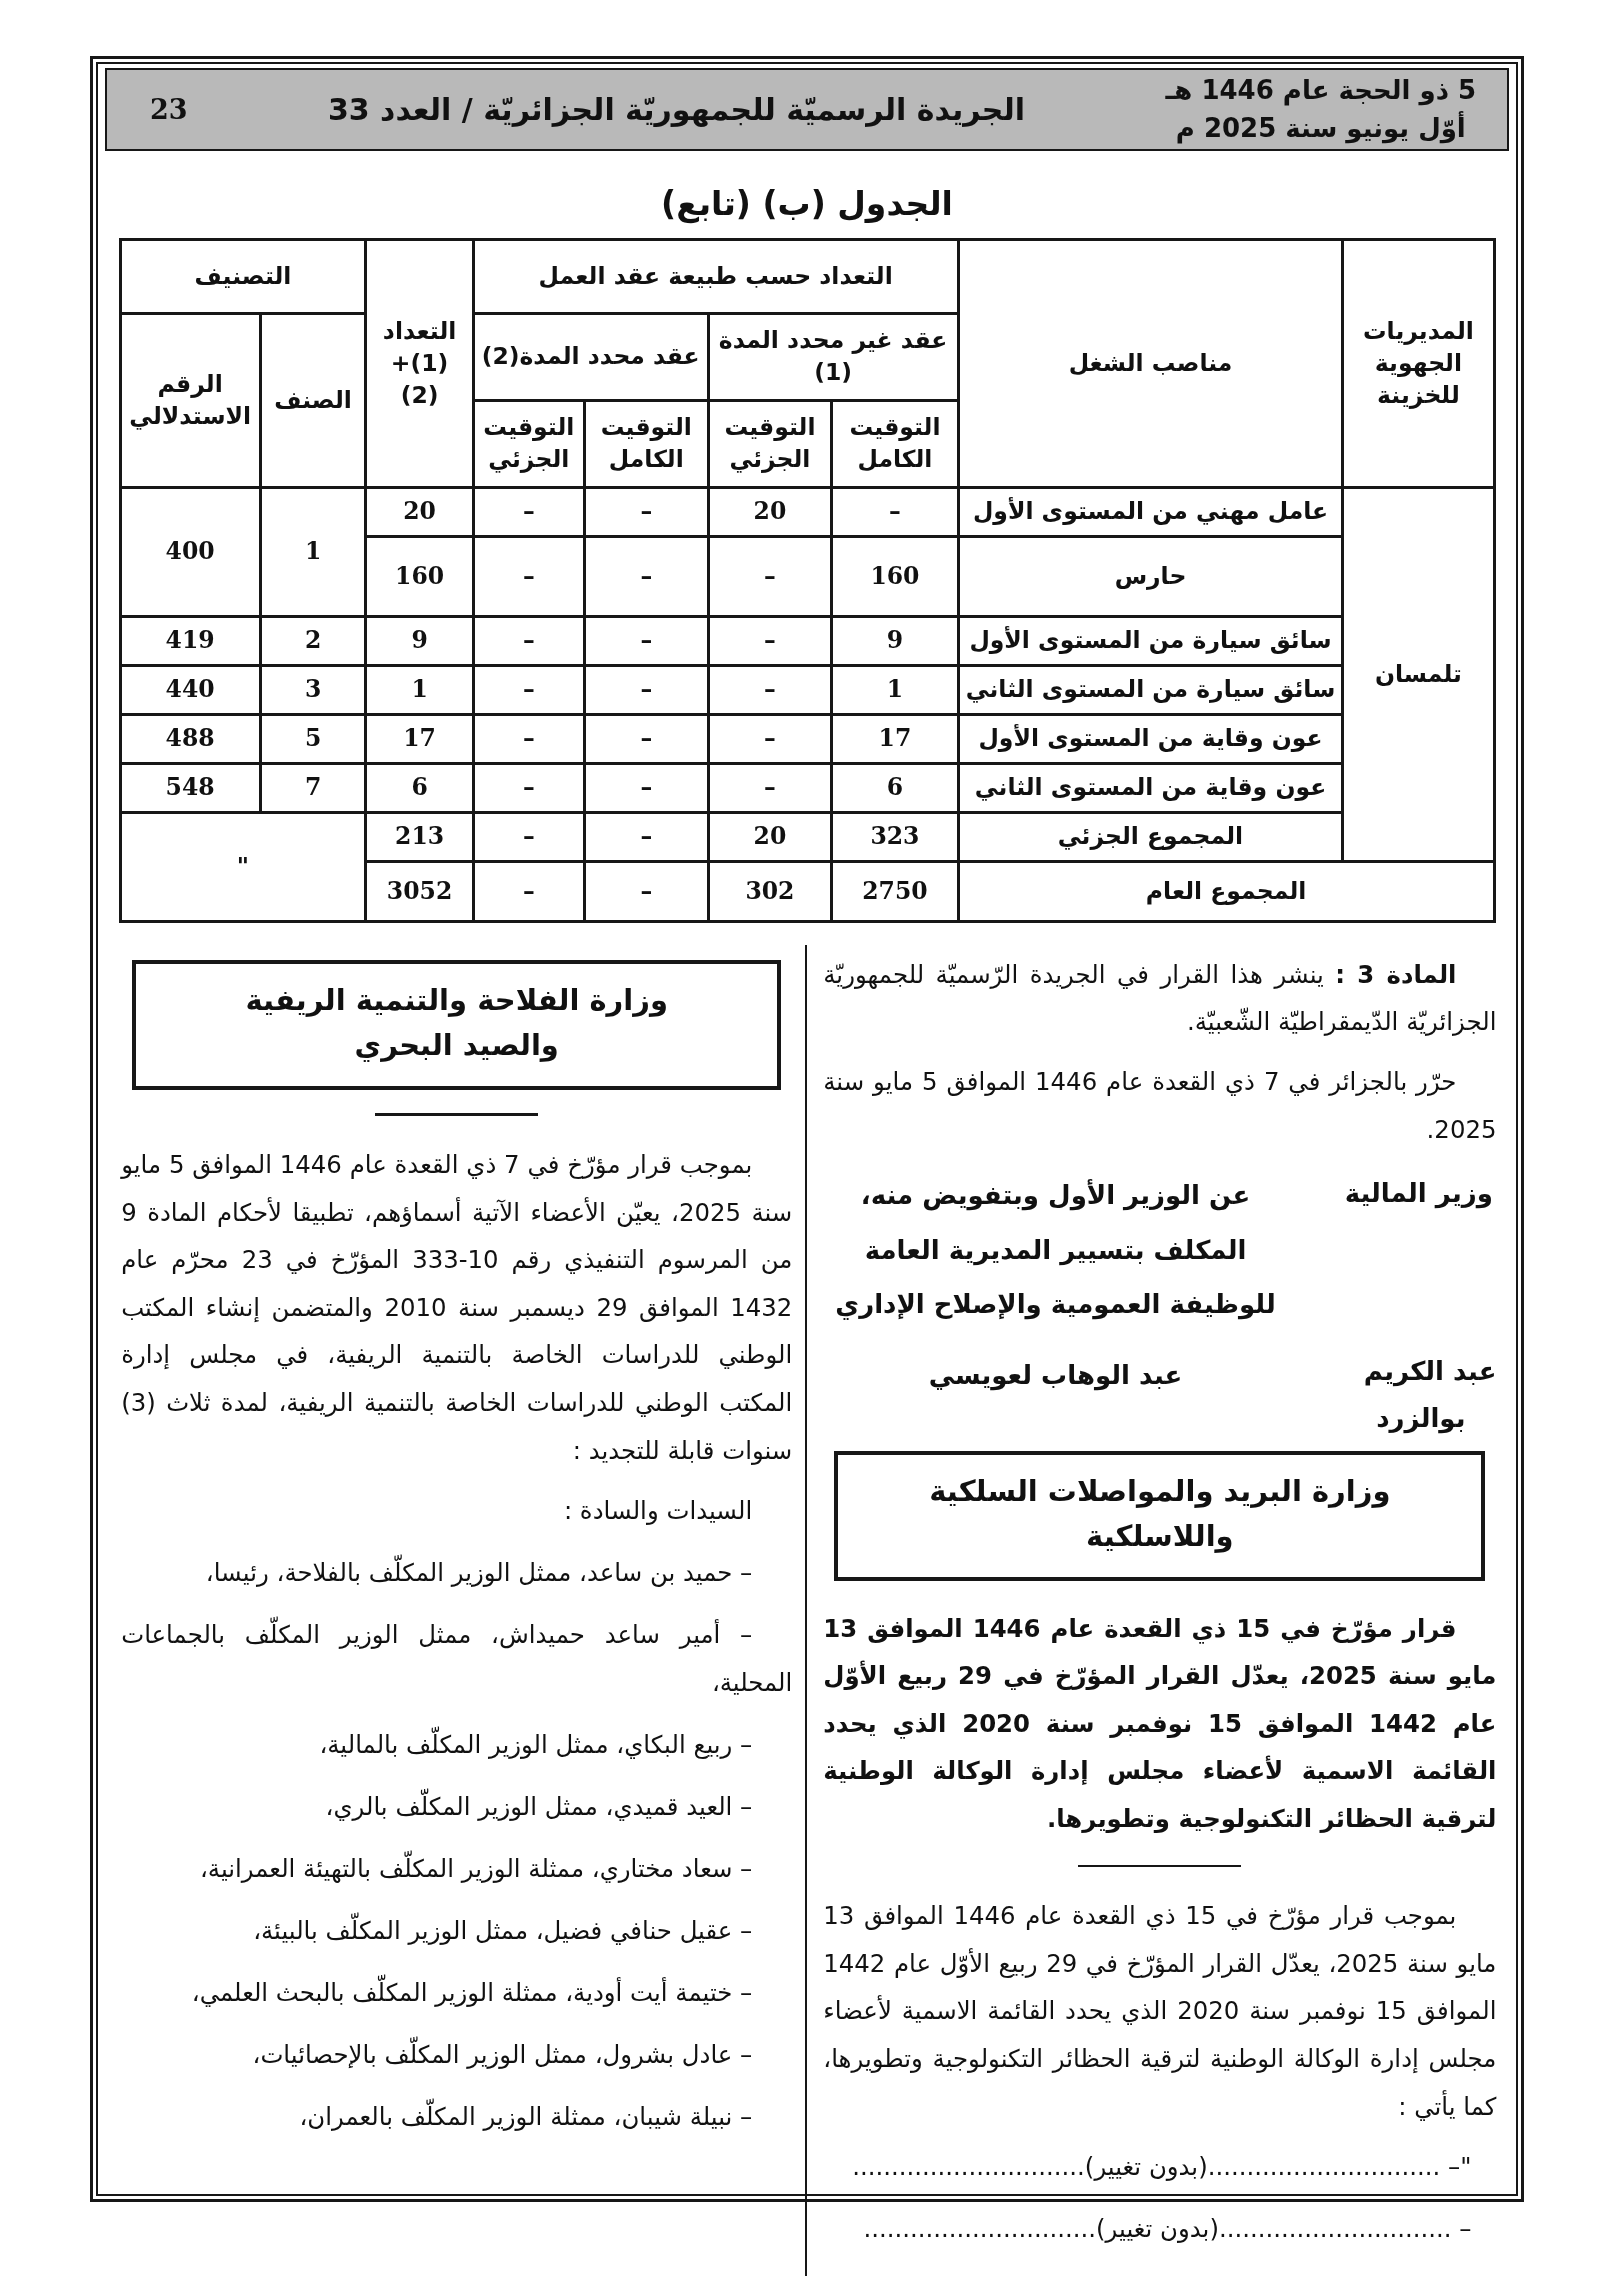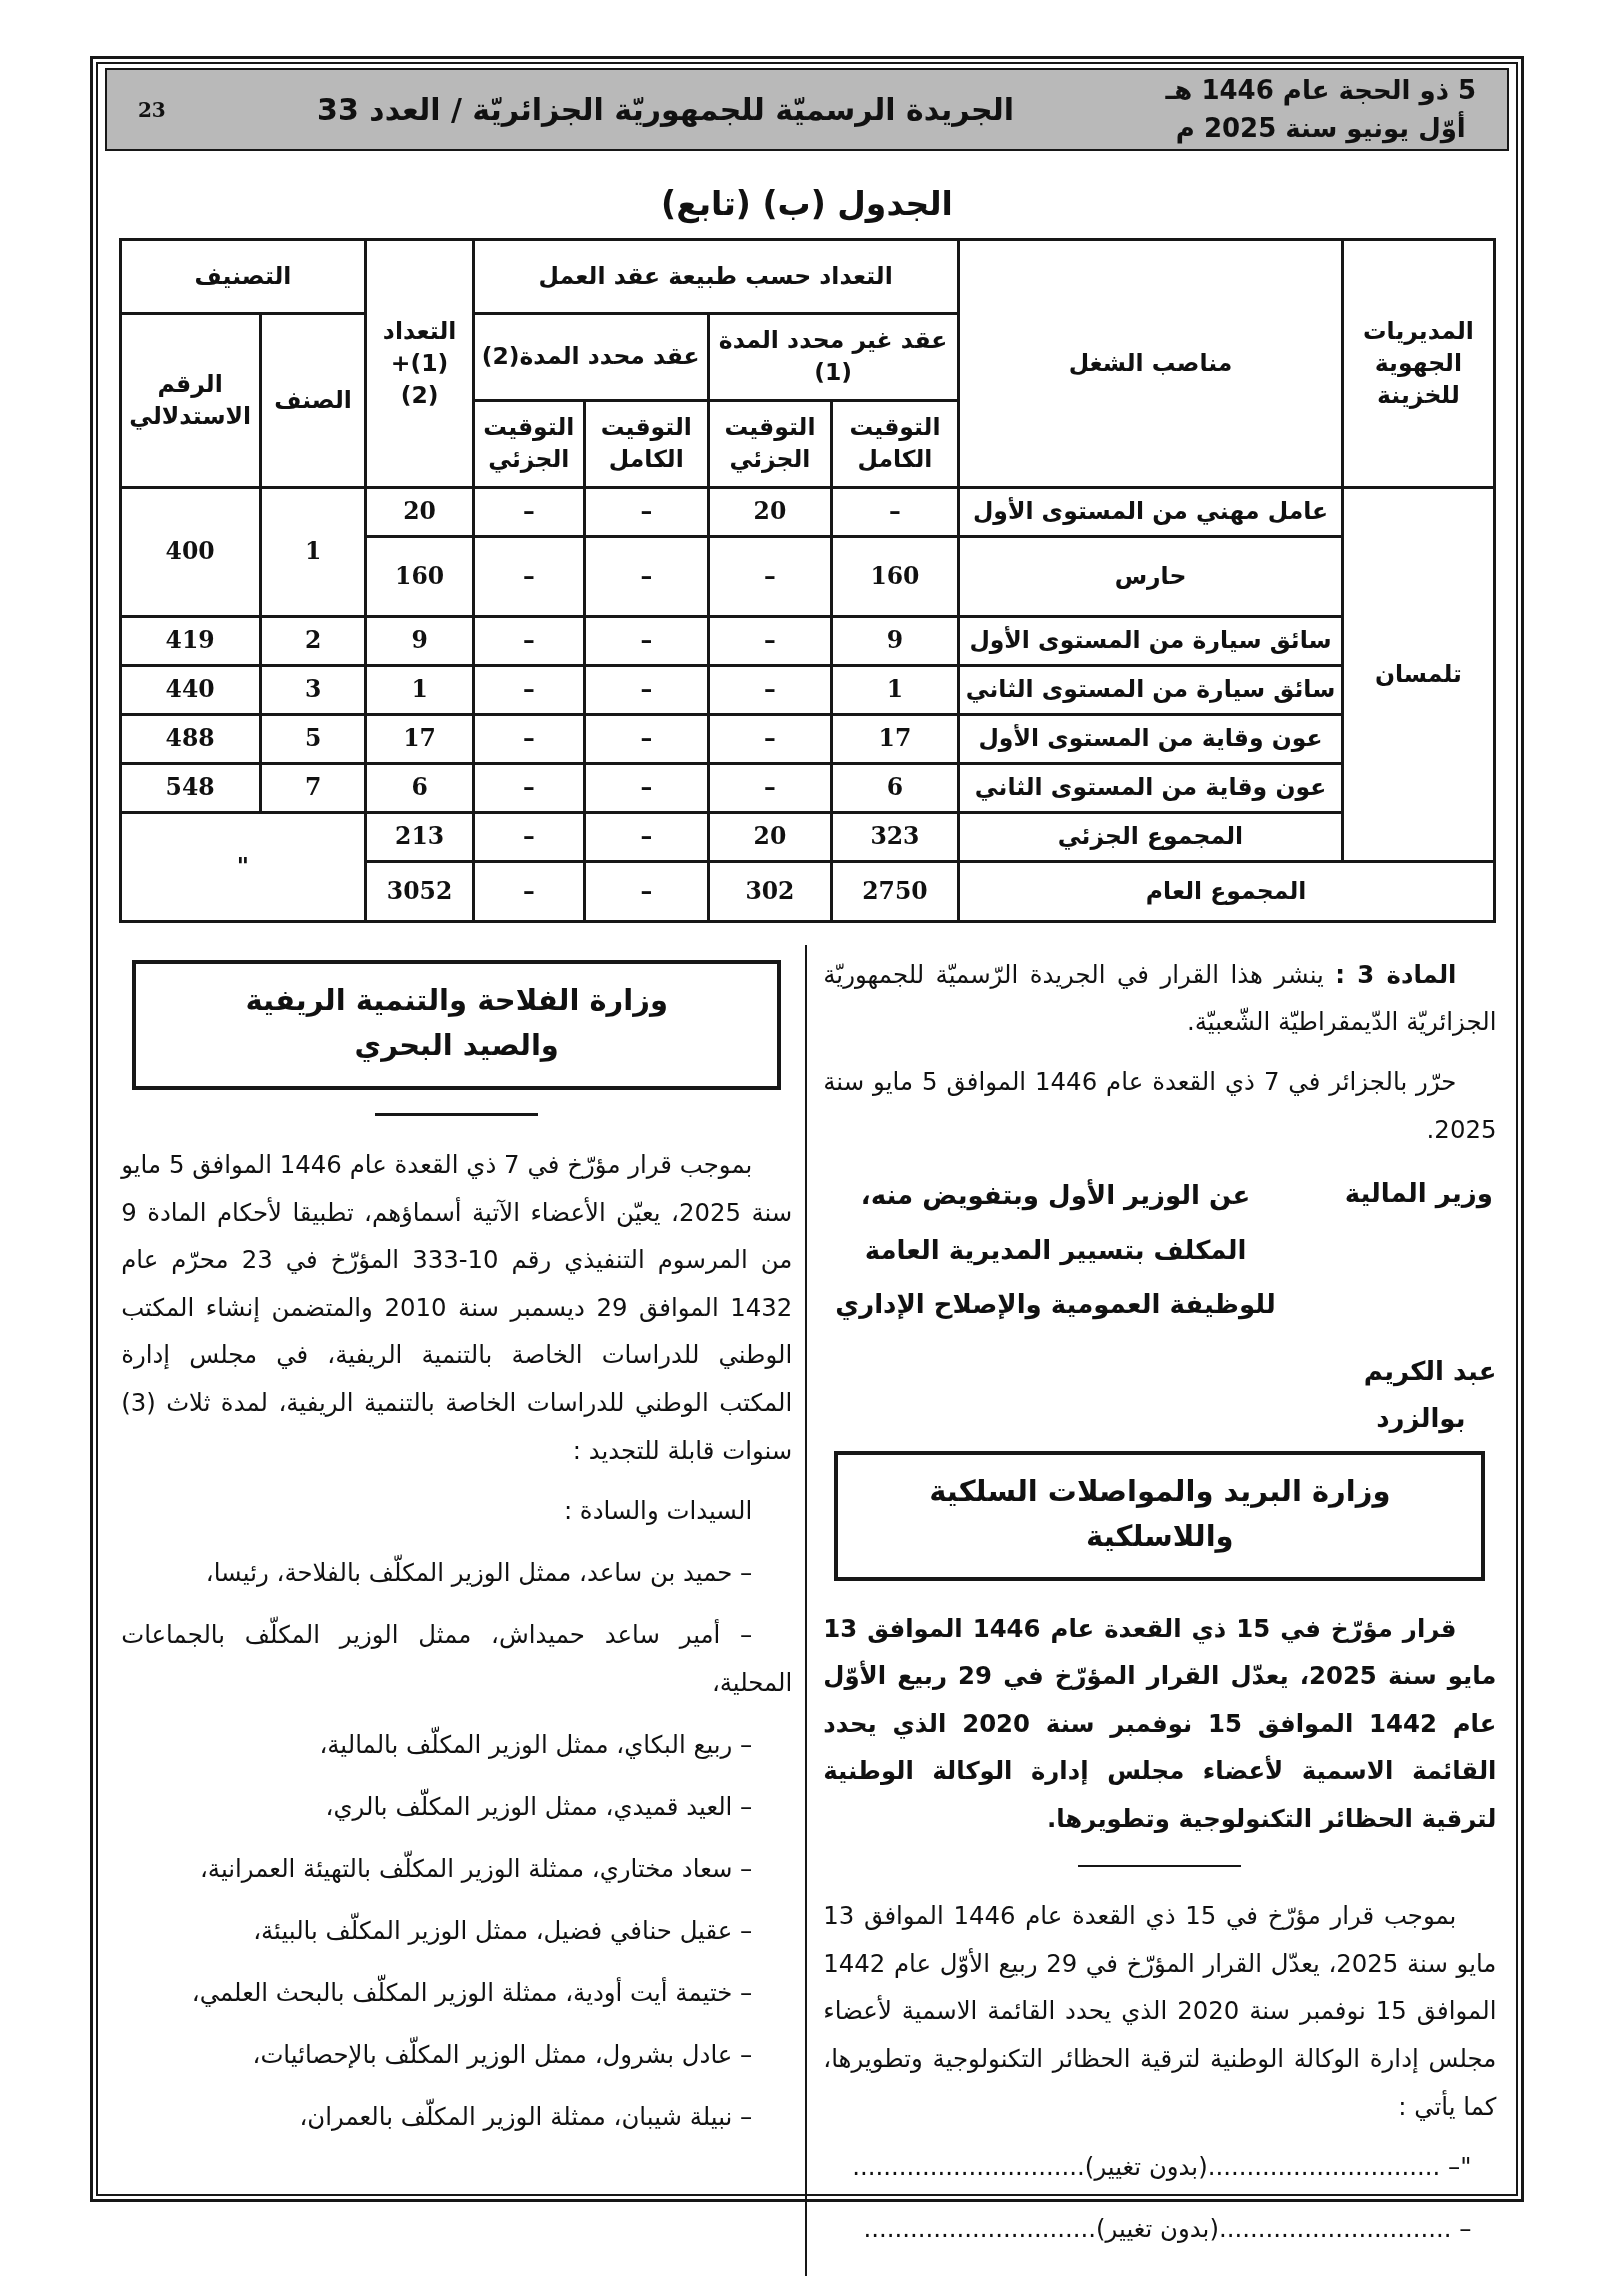--- a/index.html
+++ b/index.html
@@ -17,21 +17,21 @@
     position:absolute; inset:2.7px; border:2.7px solid #171717;
     padding:4.5px 7.2px 0 7.2px;
   }
   
   .band {
     height:83px; background:#b9b9b9; border:2.7px solid #171717;
     display:flex; align-items:center; padding:0 31px;
   }
   .band-dates { text-align:center; font-weight:bold; font-size:26px; line-height:1.45; white-space:nowrap; }
   .band-title { flex:1; text-align:center; font-weight:bold; font-size:30px; }
-  .band-page  { font-weight:bold; font-size:20px; font-family:"DejaVu Serif", serif; direction:ltr; }
+  .band-page  { font-weight:bold; font-size:27px; font-family:"DejaVu Serif", serif; direction:ltr;margin-left:12px; }
   
   .tbl-title { text-align:center; font-weight:bold; font-size:33px; margin:33px 0 15px 0; }
   table.stat {
     width:1377px; margin:0 auto; border-collapse:collapse; table-layout:fixed;
     border:3.6px solid #171717; font-weight:bold;
   }
   table.stat th, table.stat td {
     border:3.6px solid #171717; text-align:center; vertical-align:middle;
     font-size:23.5px; padding:3.6px 4.5px; line-height:1.35;
   }
@@ -207,20 +207,21 @@
         <div class="t-right">وزير المالية</div>
         <div class="t-center">
           <div>عن الوزير الأول وبتفويض منه،</div>
           <div>المكلف بتسيير المديرية العامة</div>
           <div>للوظيفة العمومية والإصلاح الإداري</div>
         </div>
         <div class="signer-right gap-top">
           <div>عبد الكريم</div>
           <div class="l2">بوالزرد</div>
         </div>
+        <div class="t-center gap-top">عبد الوهاب لعويسي</div>
       </div>
 
       <div class="ministry-box">
         <div>وزارة البريد والمواصلات السلكية</div>
         <div>واللاسلكية</div>
       </div>
 
       <p class="para para-bold">قرار مؤرّخ في 15 ذي القعدة عام 1446 الموافق 13 مايو سنة 2025، يعدّل القرار المؤرّخ في 29 ربيع الأوّل عام 1442 الموافق 15 نوفمبر سنة 2020 الذي يحدد القائمة الاسمية لأعضاء مجلس إدارة الوكالة الوطنية لترقية الحظائر التكنولوجية وتطويرها.</p>
       <div class="sep"></div>
       <p class="para">بموجب قرار مؤرّخ في 15 ذي القعدة عام 1446 الموافق 13 مايو سنة 2025، يعدّل القرار المؤرّخ في 29 ربيع الأوّل عام 1442 الموافق 15 نوفمبر سنة 2020 الذي يحدد القائمة الاسمية لأعضاء مجلس إدارة الوكالة الوطنية لترقية الحظائر التكنولوجية وتطويرها، كما يأتي :</p>

